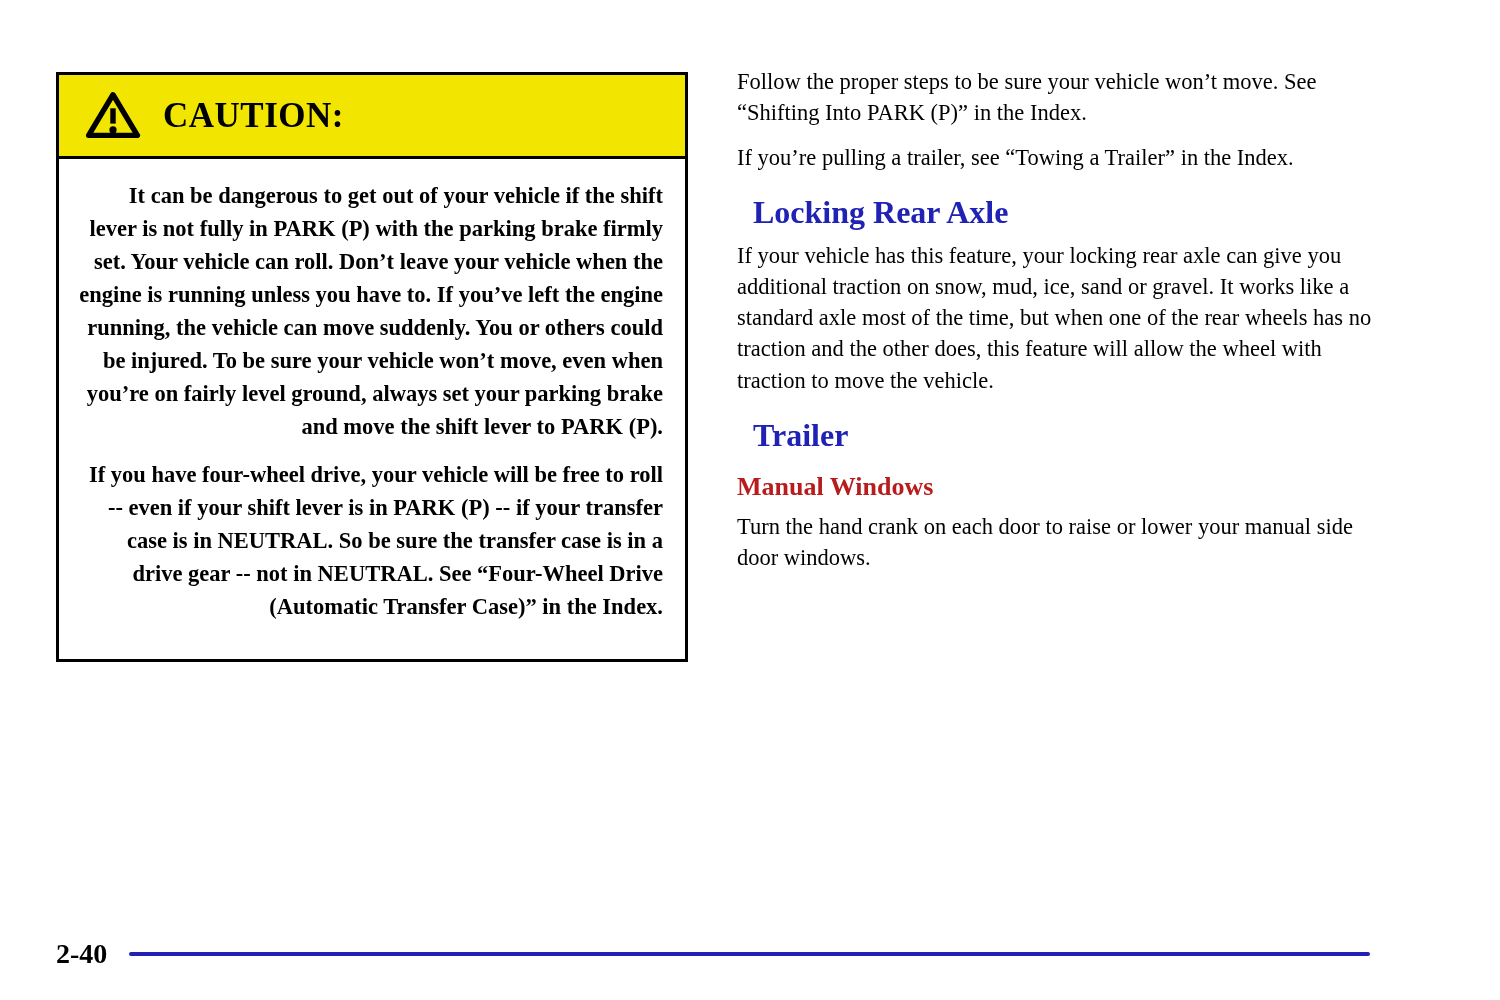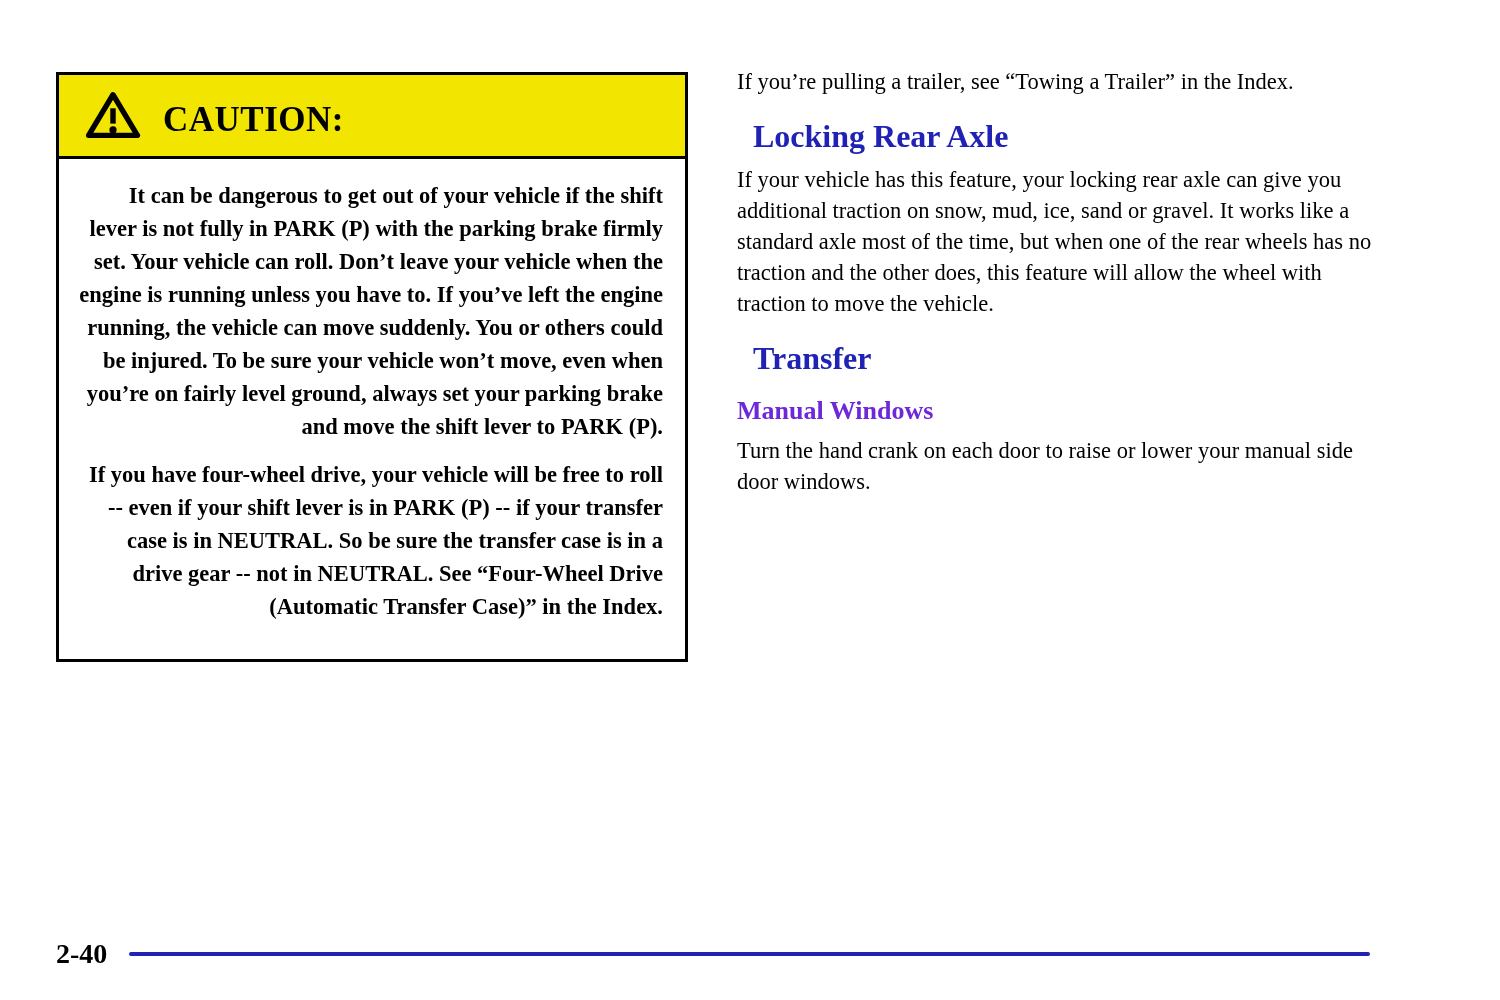--- a/index.html
+++ b/index.html
@@ -21,21 +21,21 @@
     top: 72px;
     width: 632px;
     border: 3px solid #000000;
     background: #ffffff;
   }
   .caution-header {
     background: #f2e600;
     border-bottom: 3px solid #000000;
     padding: 16px 26px;
     display: flex;
-    align-items: flex-end;
+    align-items: center;
     gap: 22px;
   }
   .caution-title {
     font-size: 35px;
     font-weight: bold;
     letter-spacing: 0.5px;
   }
   .warning-icon { display: inline-flex; align-items: center; }
   .caution-body {
     padding: 20px 22px 28px 20px;
@@ -58,21 +58,21 @@
   }
   .right-column p { margin: 0 0 14px 0; }
   .heading-1 {
     color: #1f22b4;
     font-size: 32px;
     font-weight: bold;
     margin: 22px 0 10px 16px;
     line-height: 1.1;
   }
   .heading-2 {
-    color: #6d28d9;
+    color: #b91c1c;
     font-size: 26px;
     font-weight: bold;
     margin: 20px 0 10px 0;
     line-height: 1.1;
   }
 
   
   .footer {
     position: absolute;
     left: 56px;
@@ -111,26 +111,27 @@
       </span>
       <span class="caution-title">CAUTION:</span>
     </div>
     <div class="caution-body">
       <p>It can be dangerous to get out of your vehicle if the shift lever is not fully in PARK (P) with the parking brake firmly set. Your vehicle can roll. Don’t leave your vehicle when the engine is running unless you have to. If you’ve left the engine running, the vehicle can move suddenly. You or others could be injured. To be sure your vehicle won’t move, even when you’re on fairly level ground, always set your parking brake and move the shift lever to PARK (P).</p>
       <p>If you have four-wheel drive, your vehicle will be free to roll -- even if your shift lever is in PARK (P) -- if your transfer case is in NEUTRAL. So be sure the transfer case is in a drive gear -- not in NEUTRAL. See “Four-Wheel Drive (Automatic Transfer Case)” in the Index.</p>
     </div>
   </div>
 
   <div class="right-column">
+    <p>Follow the proper steps to be sure your vehicle won’t move. See “Shifting Into PARK (P)” in the Index.</p>
     <p>If you’re pulling a trailer, see “Towing a Trailer” in the Index.</p>
 
     <h2 class="heading-1">Locking Rear Axle</h2>
     <p>If your vehicle has this feature, your locking rear axle can give you additional traction on snow, mud, ice, sand or gravel. It works like a standard axle most of the time, but when one of the rear wheels has no traction and the other does, this feature will allow the wheel with traction to move the vehicle.</p>
 
-    <h2 class="heading-1">Transfer</h2>
+    <h2 class="heading-1">Trailer</h2>
     <h3 class="heading-2">Manual Windows</h3>
     <p>Turn the hand crank on each door to raise or lower your manual side door windows.</p>
   </div>
 
   <div class="footer">
     <span class="page-number">2-40</span>
     <div class="footer-rule"></div>
   </div>
 
 </div>

